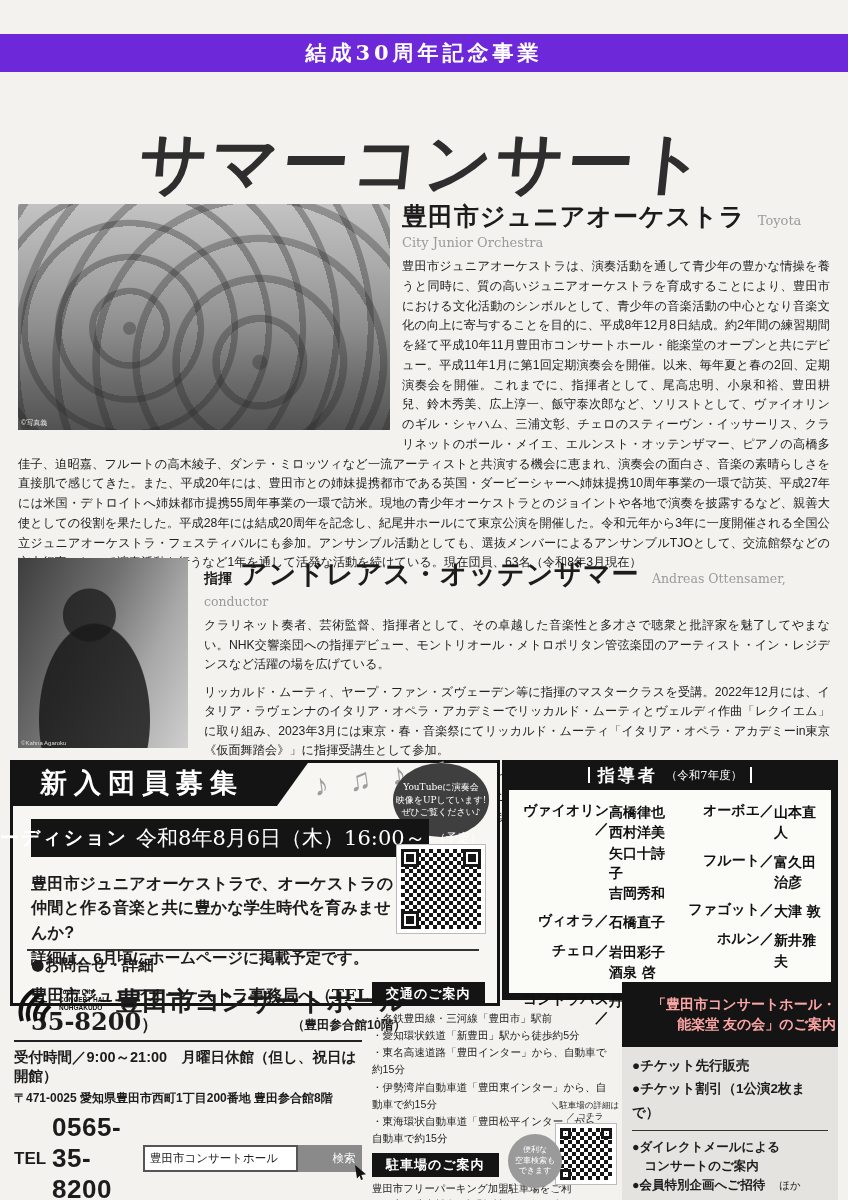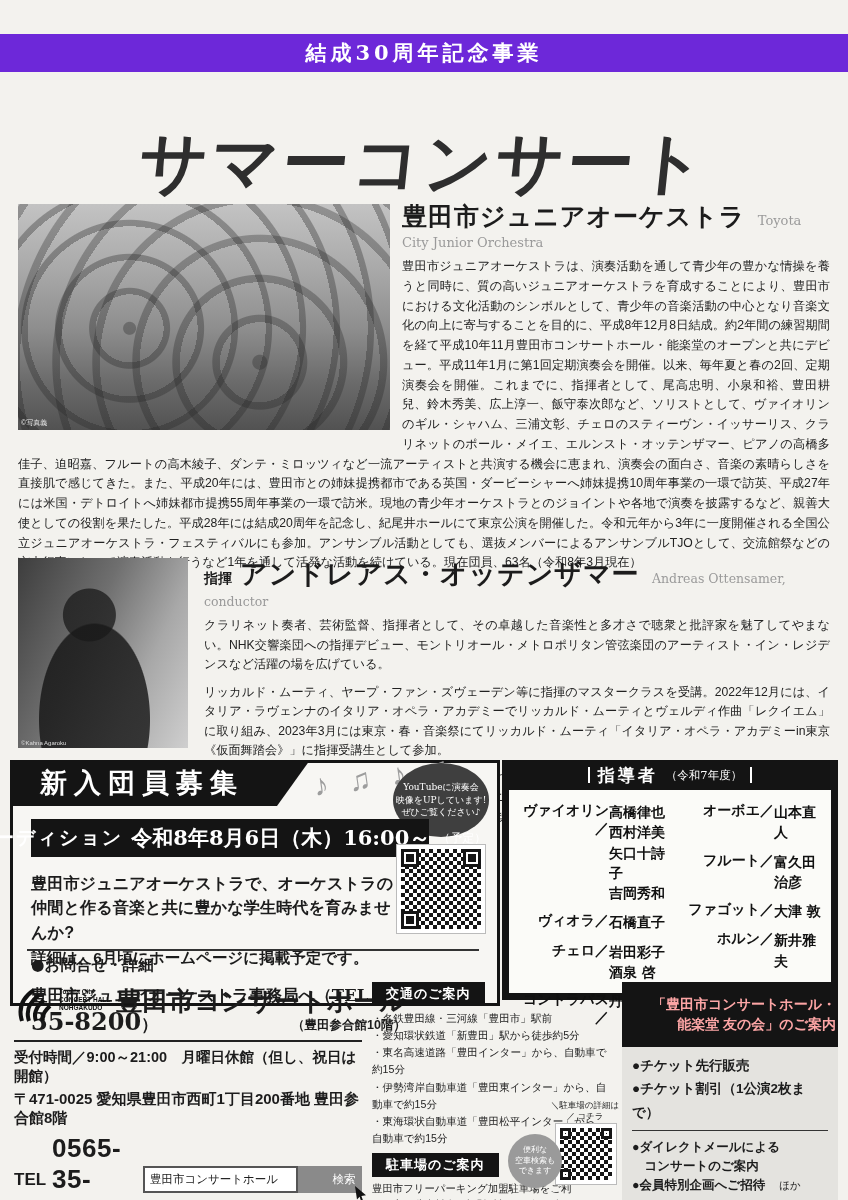--- a/index.html
+++ b/index.html
@@ -55,21 +55,21 @@
                   clip-path:polygon(0 0,100% 0,89% 100%,0 100%);
                   display:flex;align-items:center;}
   .recruit-banner span{color:#fff;font-family:"DejaVu Serif","Liberation Serif",serif;
                        font-size:27px;font-weight:bold;letter-spacing:7px;padding-left:14px;white-space:nowrap;margin-left:16px;}
   .notes-deco{position:absolute;left:300px;top:-4px;width:150px;font-size:30px;color:#9d9d9d;
               letter-spacing:6px;transform:rotate(-8deg);}
   .audition-bar{position:absolute;left:18px;top:56px;width:398px;height:38px;background:#141414;
                 display:flex;align-items:center;justify-content:center;gap:8px;color:#fff;
                 font-family:"DejaVu Serif","Liberation Serif",serif;white-space:nowrap;}
   .audition-bar .a-label{font-size:19px;font-weight:bold;letter-spacing:2px;}
-  .audition-bar .a-date{font-size:21px;font-weight:bold;}
+  .audition-bar .a-date{font-size:21px;font-weight:normal;}
   .audition-bar .a-note{font-size:12px;}
   .pitch{position:absolute;left:18px;top:108px;width:368px;font-size:16.2px;font-weight:bold;line-height:1.5;}
   .pitch .pitch2{font-size:15.5px;margin-top:2px;}
   .recruit-divider{position:absolute;left:14px;top:186px;width:452px;border-top:2px solid #333;}
   .contact{position:absolute;left:18px;top:192px;width:460px;}
   .contact .c1{font-size:15.5px;font-weight:bold;font-family:"DejaVu Serif","Liberation Serif",serif;}
   .contact .c2{font-size:16.5px;font-weight:bold;font-family:"DejaVu Serif","Liberation Serif",serif;margin-top:2px;}
   .contact .c2 .tel-big{font-size:24px;}
   .yt-bubble{position:absolute;right:8px;top:0px;width:96px;height:74px;background:#3f3f3f;border-radius:50%;
              display:flex;flex-direction:column;align-items:center;justify-content:center;color:#fff;
@@ -102,21 +102,21 @@
   
   .bottom{position:absolute;left:0;top:980px;width:848px;height:220px;}
   .b-left{position:absolute;left:14px;top:4px;width:348px;}
   .logo-row{display:flex;align-items:flex-start;}
   .logo-mark{flex:none;margin-top:2px;}
   .logo-text{flex:none;font-size:6.5px;font-weight:bold;line-height:1.25;margin:4px 6px 0 3px;color:#111;}
   .hall-name{font-size:26px;font-weight:bold;letter-spacing:0px;white-space:nowrap;}
   .hall-floor{font-size:12.5px;font-weight:bold;text-align:right;margin-top:-2px;}
   .b-rule{border-top:2px solid #222;margin:6px 0 6px 0;}
   .hours{font-size:14.5px;font-weight:bold;}
-  .address{font-size:15px;font-weight:bold;margin-top:4px;}
+  .address{font-size:12px;font-weight:bold;margin-top:4px;}
   .tel-row{display:flex;align-items:center;margin-top:5px;gap:6px;}
   .tel-label{font-size:17px;font-weight:bold;}
   .tel-num{font-size:26px;font-weight:bold;letter-spacing:0.5px;}
   .search-box{display:flex;align-items:center;margin-left:4px;position:relative;}
   .search-field{width:146px;height:23px;border:2px solid #555;background:#fff;font-size:11.5px;
                 line-height:23px;padding-left:5px;white-space:nowrap;overflow:hidden;}
   .search-btn{width:36px;height:27px;background:#8a8a8a;color:#fff;font-size:11.5px;display:flex;
               align-items:center;justify-content:center;padding-left:28px;}
   .cursor{position:absolute;right:-4px;bottom:-8px;width:11px;height:15px;background:#111;
           clip-path:polygon(0 0,100% 62%,58% 66%,72% 95%,55% 100%,42% 72%,18% 90%);}

